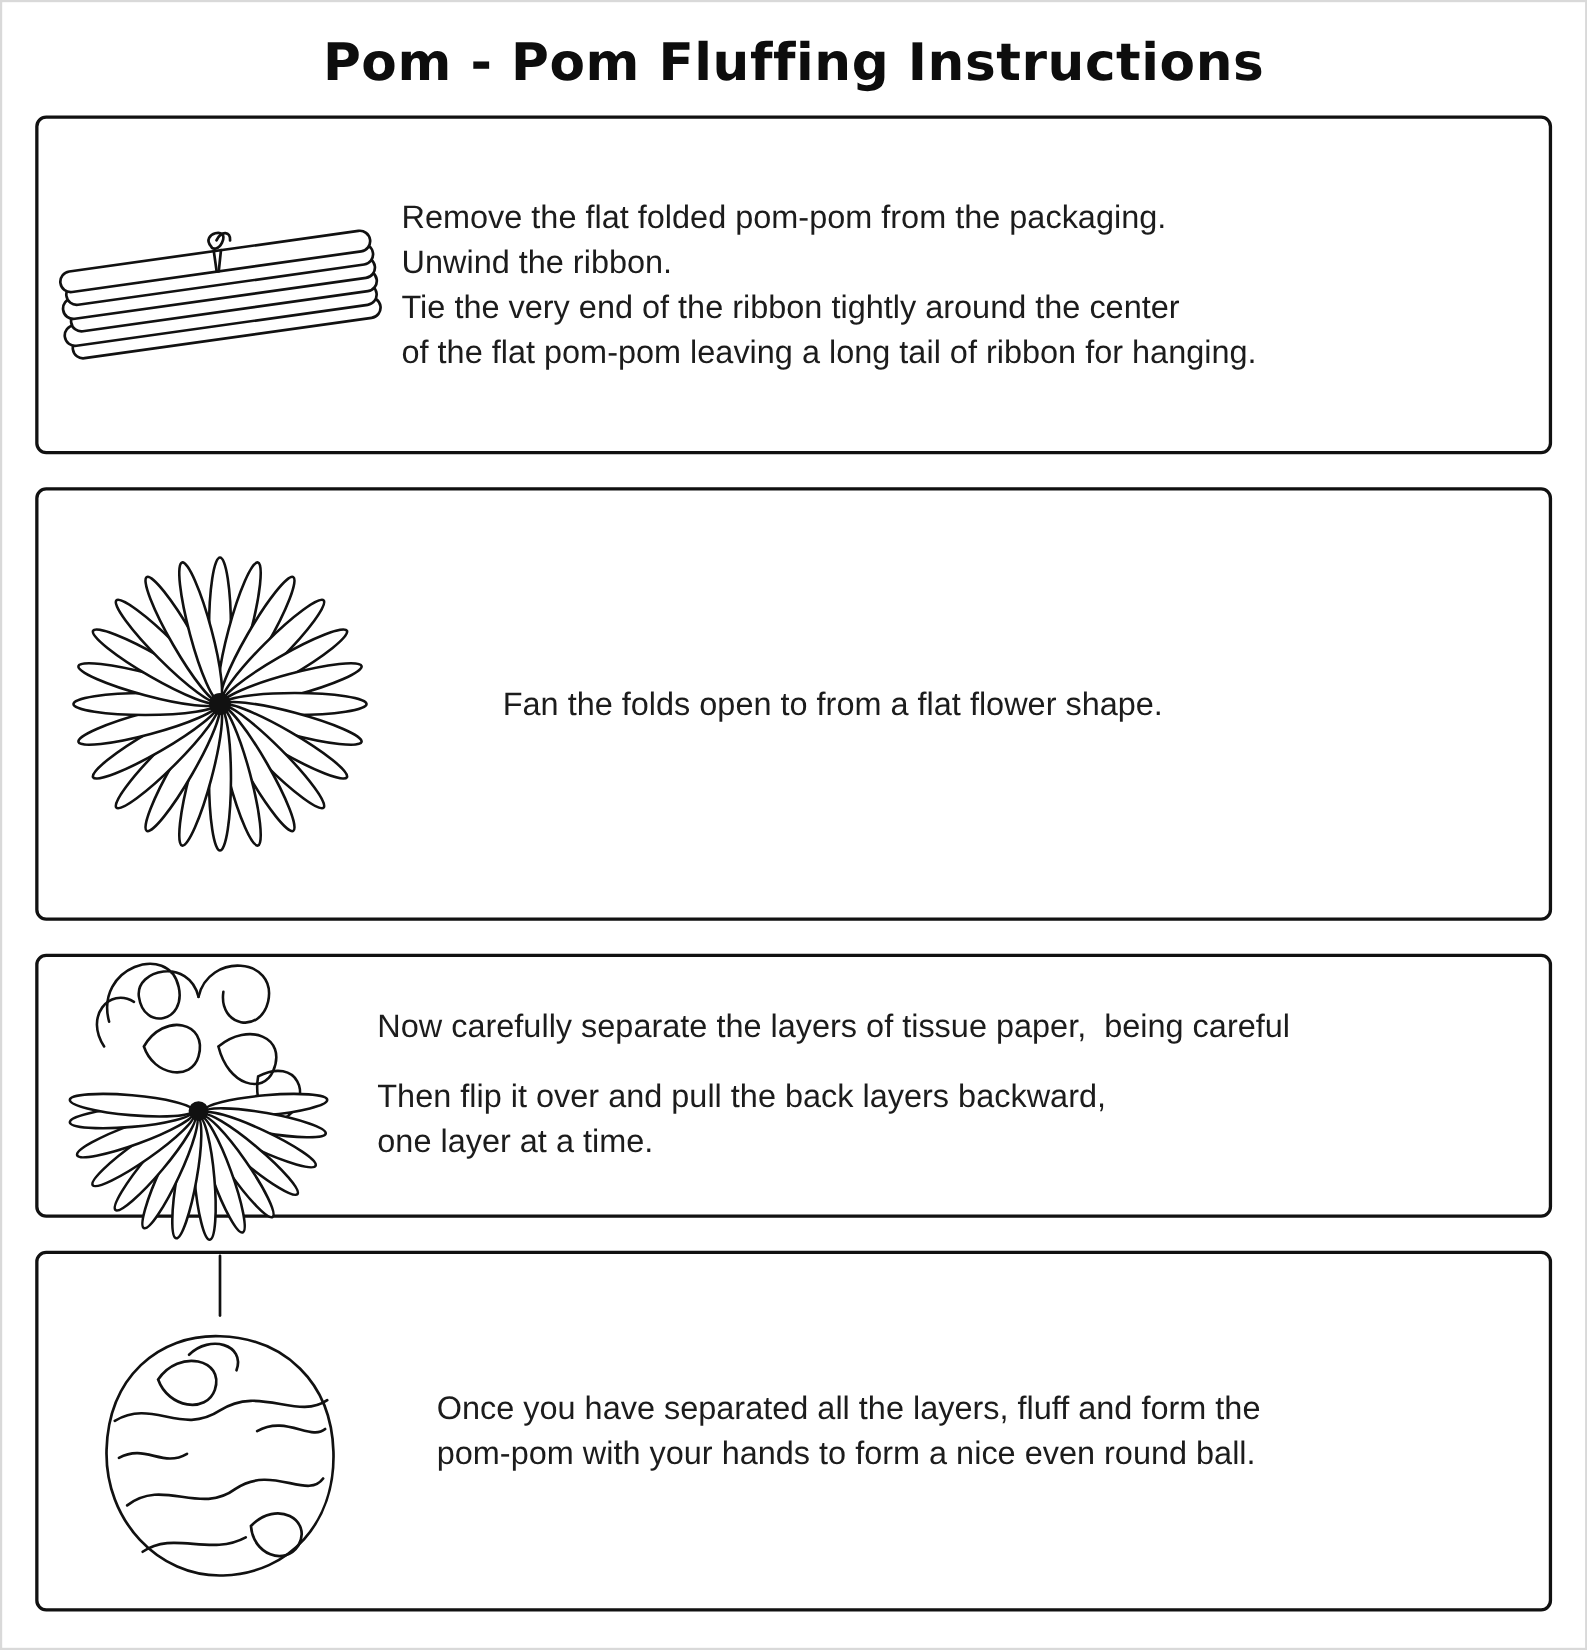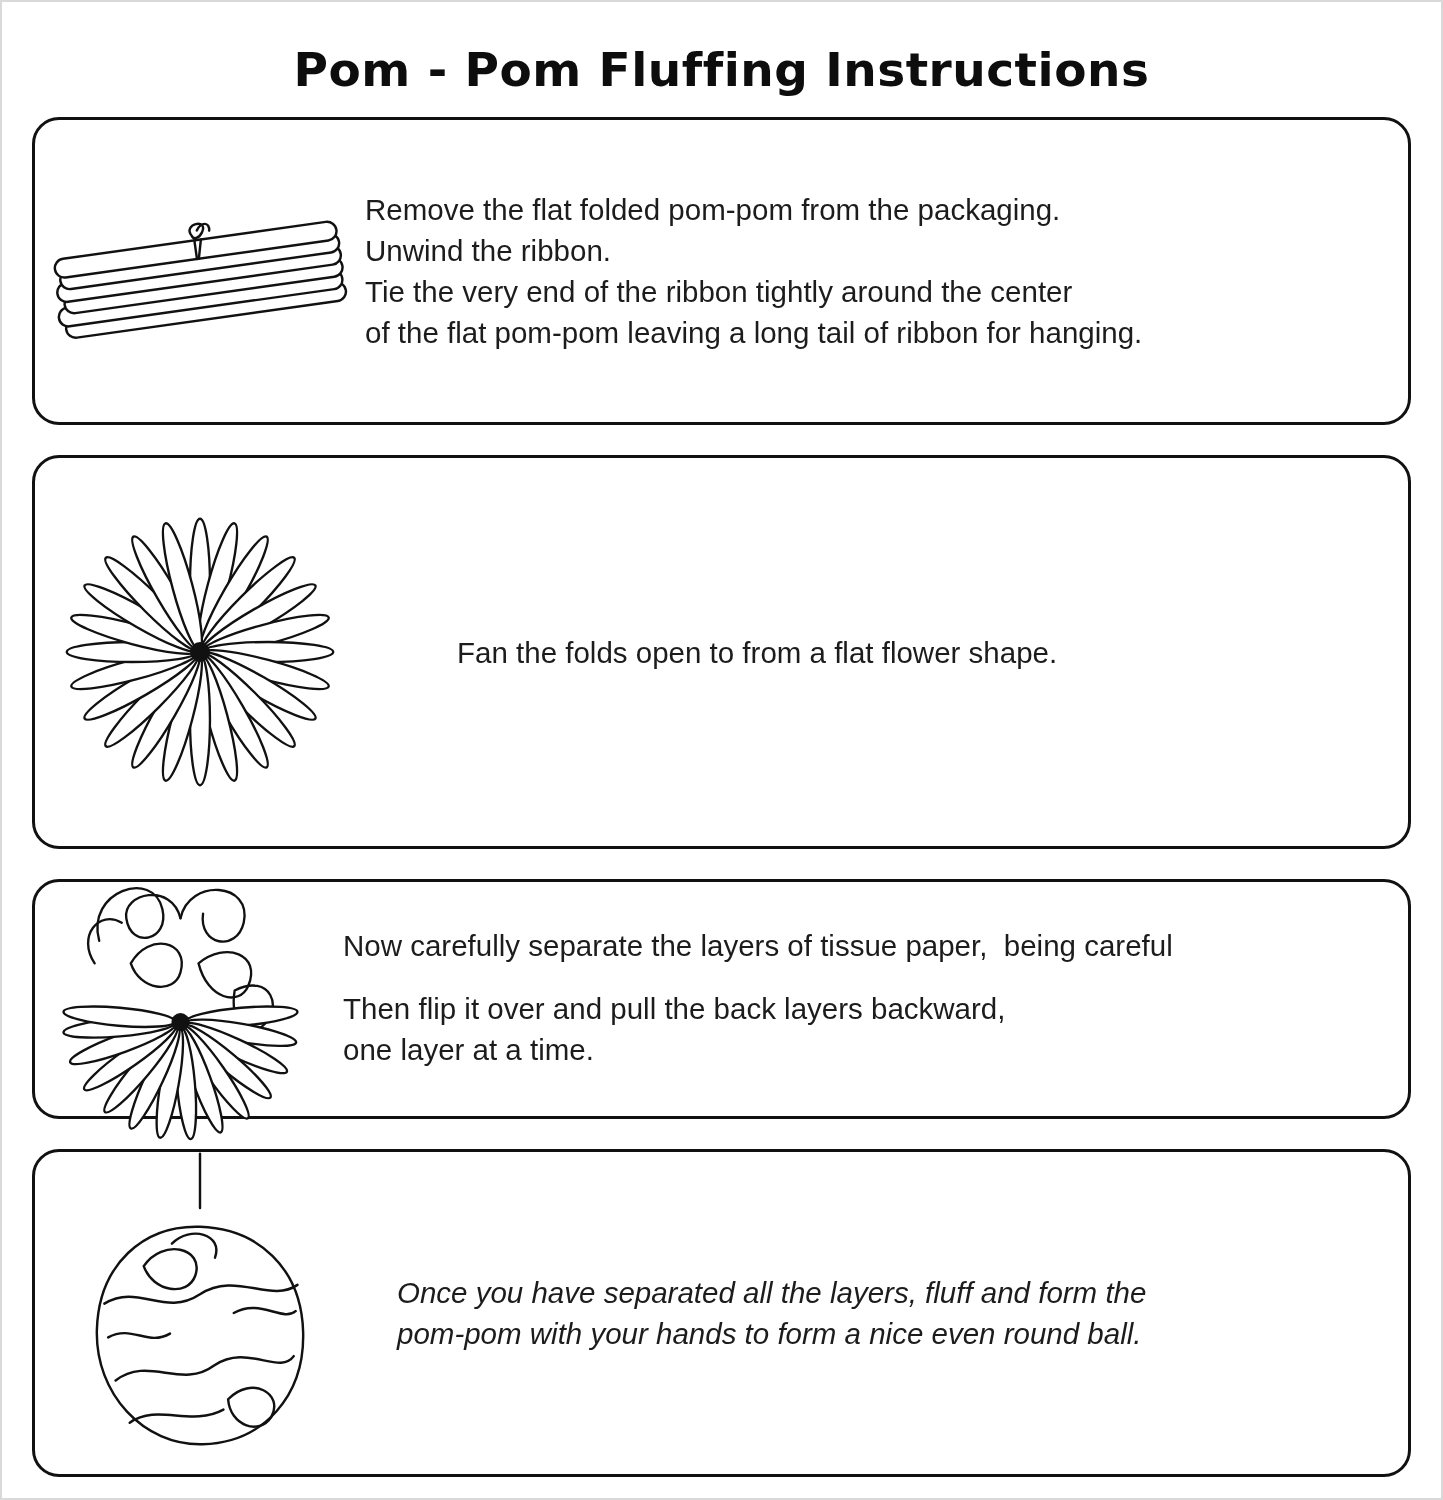--- a/index.html
+++ b/index.html
@@ -1,33 +1,33 @@
 <!DOCTYPE html>
 <html><head>
 <meta charset="utf-8">
 <style>
   html,body{margin:0;padding:0;background:#ffffff;}
   body{width:1443px;height:1500px;overflow:hidden;font-family:"Liberation Sans",sans-serif;color:#1b1b1b;}
-  .page{box-sizing:border-box;width:1443px;height:1500px;border:2px solid #d9d9d9;padding:12px 30px;background:#fff;}
+  .page{box-sizing:border-box;width:1443px;height:1500px;border:2px solid #d9d9d9;padding:0 30px;background:#fff;}
   .title{font-family:"DejaVu Sans",sans-serif;font-weight:bold;font-size:47px;letter-spacing:.5px;
          text-align:center;margin:28px 0 20px 0;color:#0d0d0d;}
   .panel{box-sizing:border-box;display:flex;align-items:center;background:#fff;
-         border:3.5px solid #111;border-radius:27px;margin-bottom:30px;}
+         border:3.5px solid #111;border-radius:10px;margin-bottom:30px;}
   .illus{flex:0 0 330px;display:flex;align-items:center;justify-content:center;}
   .panel.p3 .illus{flex-basis:300px;}
   .panel.p4 .illus{align-self:flex-start;}
   .text{flex:1;font-size:29.5px;line-height:41px;color:#1c1c1c;padding-right:24px;}
   .text .line{white-space:pre-wrap;}
   .panel.p1{height:308px;}
   .panel.p2{height:394px;}
   .panel.p3{height:240px;}
   .panel.p4{height:328px;}
   .panel.p2 .text{padding-left:92px;}
   .panel.p3 .text{padding-left:8px;}
-  .panel.p4 .text{padding-left:32px;align-self:center;font-style:italic;}
+  .panel.p4 .text{padding-left:32px;align-self:center;}
   .para{margin:0 0 22px 0;}
   .para:last-child{margin-bottom:4px;}
   svg{display:block;}
   svg .lw{stroke:#111;stroke-width:2.6;fill:none;stroke-linecap:round;}
   svg .lwf{stroke:#111;stroke-width:2.6;fill:#fff;}
 </style>
 </head>
 <body>
 
 <div class="page">

